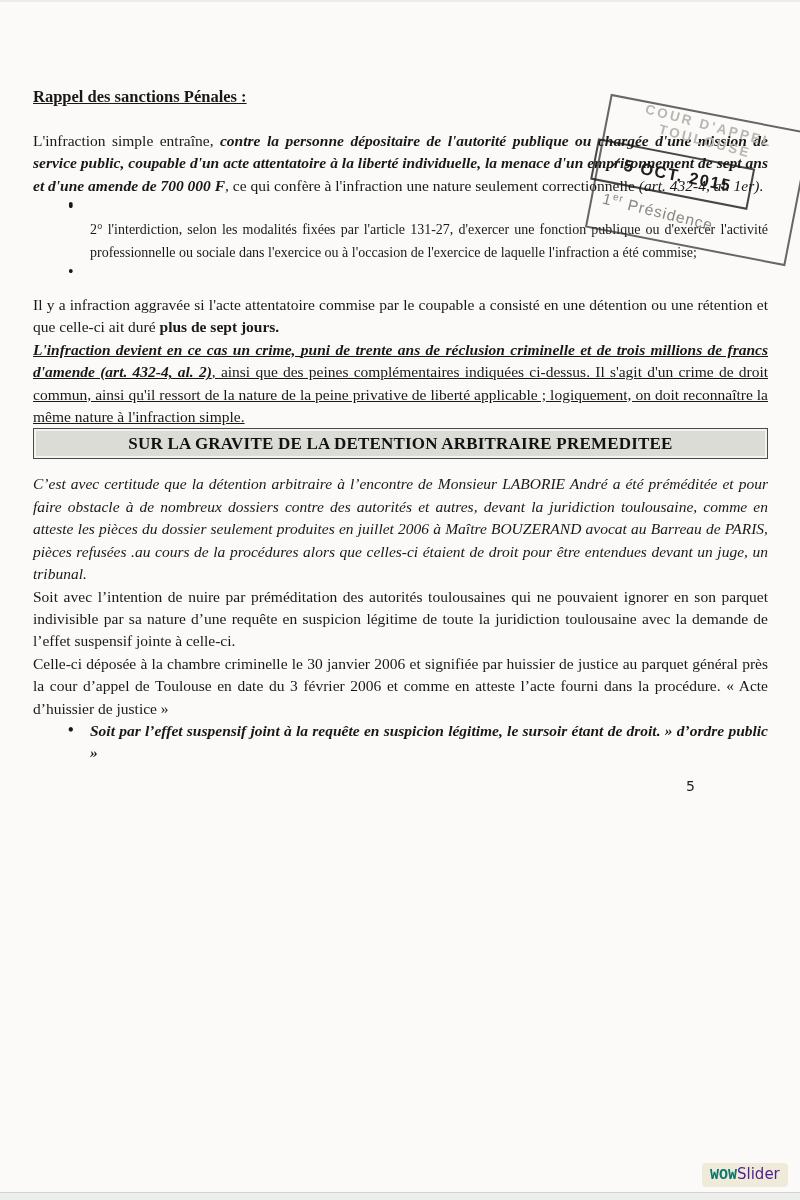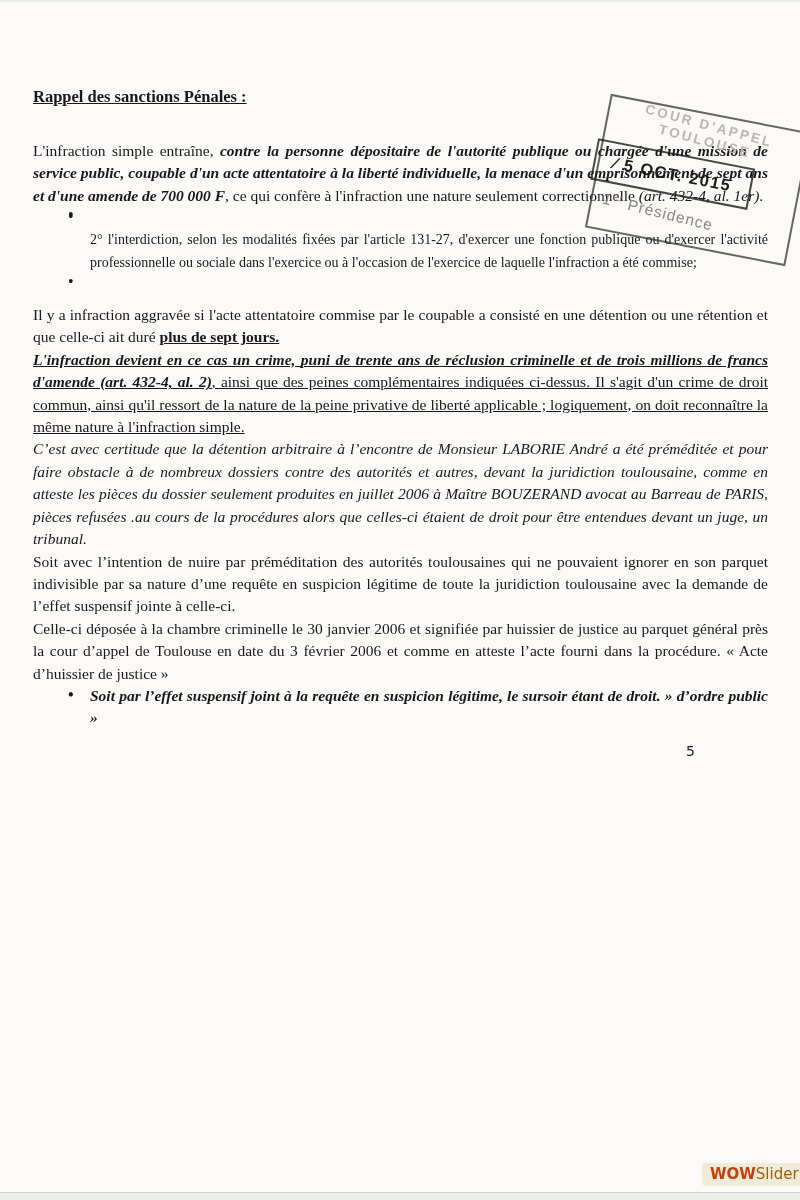--- a/index.html
+++ b/index.html
@@ -10,30 +10,30 @@
     color:#181818;
   }
   .top-edge{position:absolute;top:0;left:0;width:800px;height:2px;background:#ececea;}
   .bottom-edge{position:absolute;bottom:0;left:0;width:800px;height:7px;background:#eceeec;border-top:1px solid #cfd3cf;}
   .page{
     position:absolute;top:0;left:0;width:800px;height:1200px;
     box-sizing:border-box;padding:86px 32px 0 33px;
   }
   .doc-title{
     font-weight:bold;text-decoration:underline;font-size:16.5px;line-height:22px;
-    margin:0 0 32px 0;
+    margin:0 0 22px 0;
   }
   p.body{
     margin:0;font-size:15.5px;line-height:22.4px;text-align:justify;
   }
   .bi{font-weight:bold;font-style:italic;}
   .biu{font-weight:bold;font-style:italic;text-decoration:underline;}
   .it{font-style:italic;margin-top:8px;}
   .bd{font-weight:normal;}
-  .bdu{font-weight:bold;text-decoration:underline;}
+  .bdu{font-weight:bold;}
   .mb14{margin-bottom:14px;} .mb12{margin-bottom:12px;} .mb8{margin-bottom:8px;font-style:italic;}
   .mb16{margin-bottom:16px;} .mb24{margin-bottom:24px;text-decoration:underline;}
   .list{margin:0 0 8px 0;}
   .li{position:relative;padding-left:57px;font-size:15.5px;line-height:22.4px;text-align:justify;}
   .li .dot{position:absolute;left:35px;top:-1px;font-size:16px;}
   .bare-bullet{position:relative;height:22px;}
   .bare-bullet .dot{position:absolute;left:35px;top:-1px;font-size:16px;}
   .indent-para{padding-left:57px;font-size:14px;line-height:22.4px;text-align:justify;margin:0;}
   .section-box{
     box-sizing:border-box;height:31px;margin:0 0 14px 0;
@@ -105,20 +105,23 @@
     <p class="indent-para">2° l'interdiction, selon les modalités fixées par l'article 131-27, d'exercer une fonction publique ou d'exercer l'activité professionnelle ou sociale dans l'exercice ou à l'occasion de l'exercice de laquelle l'infraction a été commise;</p>
     <div class="bare-bullet">
       <span class="dot">•</span>
     </div>
   </div>
 
   <p class="body mb12"><span class="bd">Il y a infraction aggravée si l'acte attentatoire commise par le coupable a consisté en une détention ou une rétention et que celle-ci ait duré </span><span class="bdu">plus de sept jours.</span></p>
 
   <p class="body mb24"><span class="bi">L'infraction devient en ce cas un crime, </span><span class="biu">puni de trente ans de réclusion criminelle et de trois millions de francs d'amende</span><span class="bi">  (art. 432-4, al. 2)</span><span>, ainsi que des peines complémentaires indiquées ci-dessus. Il s'agit d'un crime de droit commun, ainsi qu'il ressort de la nature de la peine privative de liberté applicable ; logiquement, on doit reconnaître la même nature à l'infraction simple.</span></p>
 
+  <div class="section-box">
+    <span class="hd">SUR LA GRAVITE DE LA DETENTION ARBITRAIRE PREMEDITEE</span>
+  </div>
 
   <p class="body mb8">C’est avec certitude que la détention arbitraire à l’encontre de Monsieur LABORIE André a été préméditée et pour faire obstacle à de nombreux dossiers contre des autorités et autres, devant la juridiction toulousaine, comme en atteste les pièces du dossier seulement produites en juillet 2006 à Maître BOUZERAND avocat au Barreau de PARIS, pièces refusées .au cours de la procédures alors que celles-ci étaient de droit pour être entendues devant un juge, un tribunal.</p>
 
   <p class="body mb12">Soit avec l’intention de nuire par préméditation des autorités toulousaines qui ne pouvaient ignorer en son parquet indivisible par sa nature d’une requête en suspicion légitime de toute la juridiction toulousaine avec la demande de l’effet suspensif jointe à celle-ci.</p>
 
   <p class="body mb16"><span>Celle-ci déposée à la chambre criminelle le 30 janvier 2006 et signifiée par huissier de justice au parquet général près la cour d’appel de Toulouse en date du 3 février 2006 et comme en atteste l’acte fourni dans la procédure. «  </span><span class="bd">Acte d’huissier de justice</span><span> »</span></p>
 
   <div class="li bi">
     <span class="dot" style="font-style:normal;">•</span>
     <span>Soit par l’effet suspensif joint à la requête en suspicion légitime, le sursoir étant de droit. » d’ordre public »</span>
@@ -133,16 +136,16 @@
     <div>COUR D'APPEL</div>
     <div>TOULOUSE</div>
   </div>
   <div class="datebox">
     <span class="dt">⁄ 5 OCT. 2015</span>
   </div>
   <div class="office"><span>1</span><sup>er</sup><span> Présidence</span></div>
 </div>
 
 <div class="wow">
-  <span class="w1" style="color: #c2410c;">WOW</span><span class="w2" style="color: #a16207;">Slider</span>
+  <span class="w1" style="color: #0f766e; font-family: Liberation Mono, monospace;">WOW</span><span class="w2" style="color: #4c1d95;">Slider</span>
 </div>
 
 <div class="bottom-edge"></div>
 
 </body></html>

